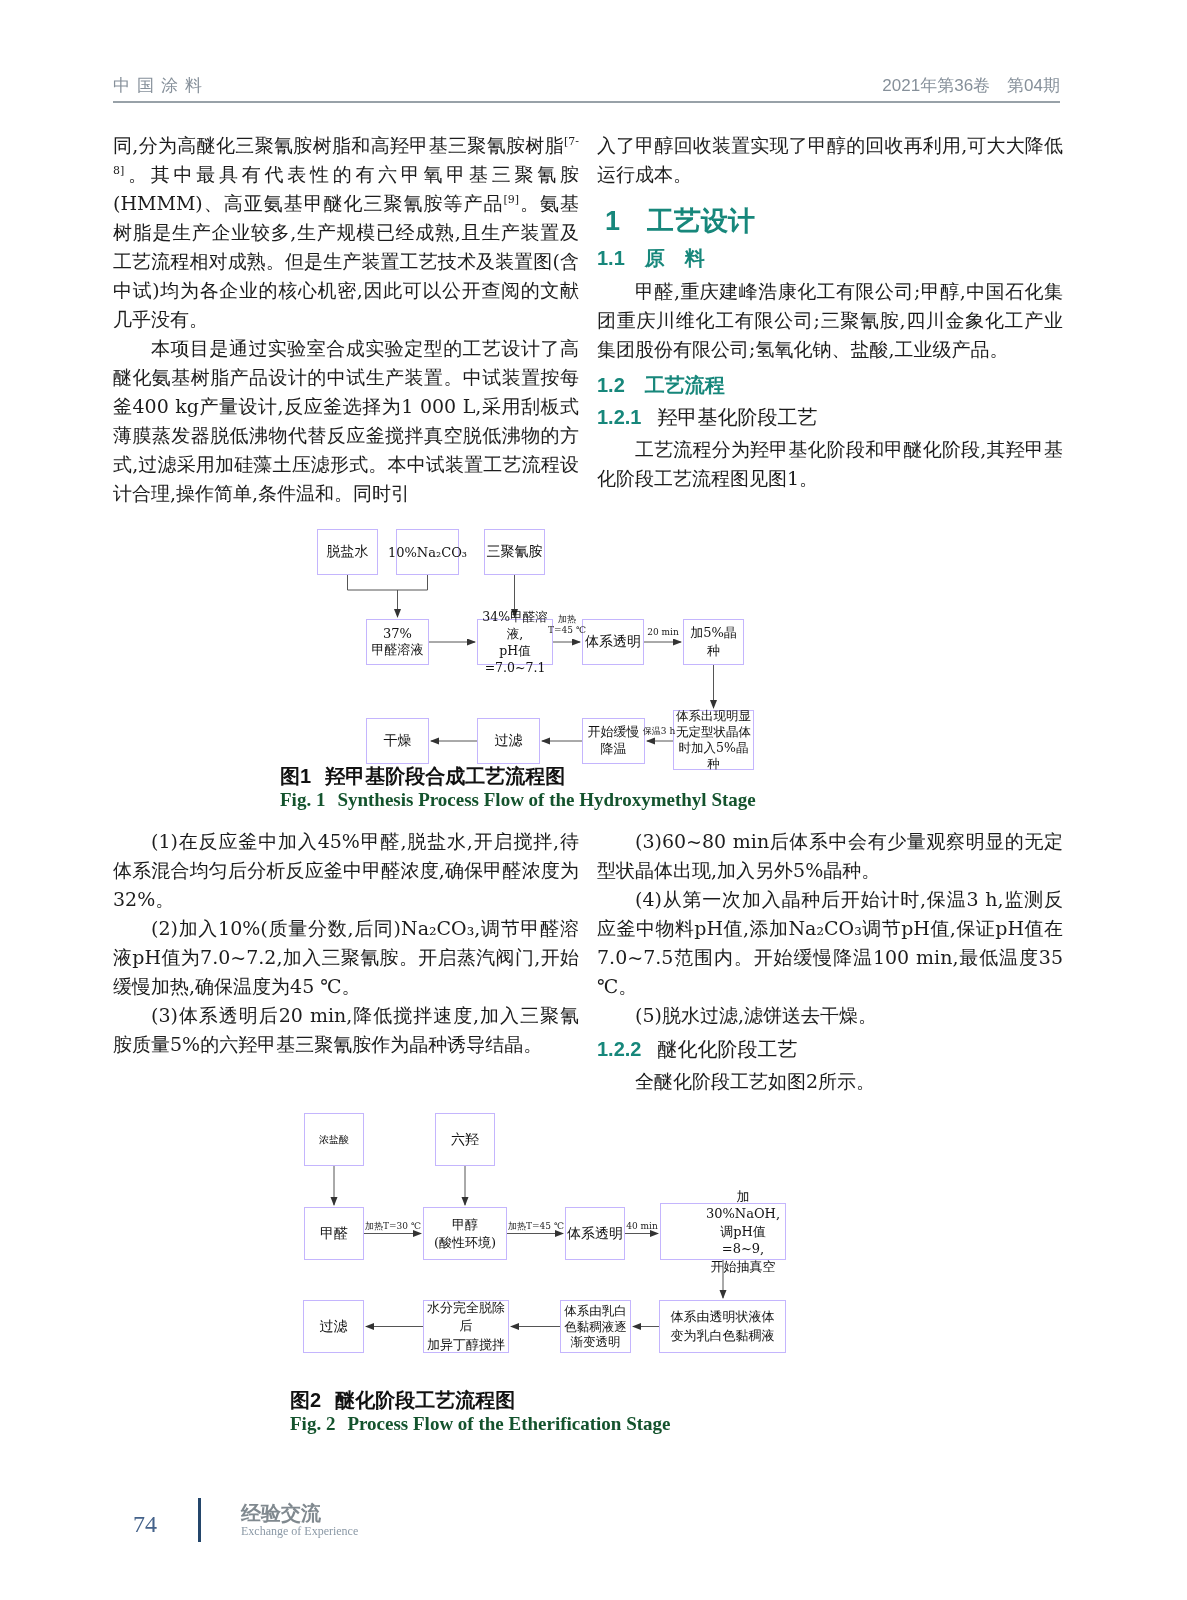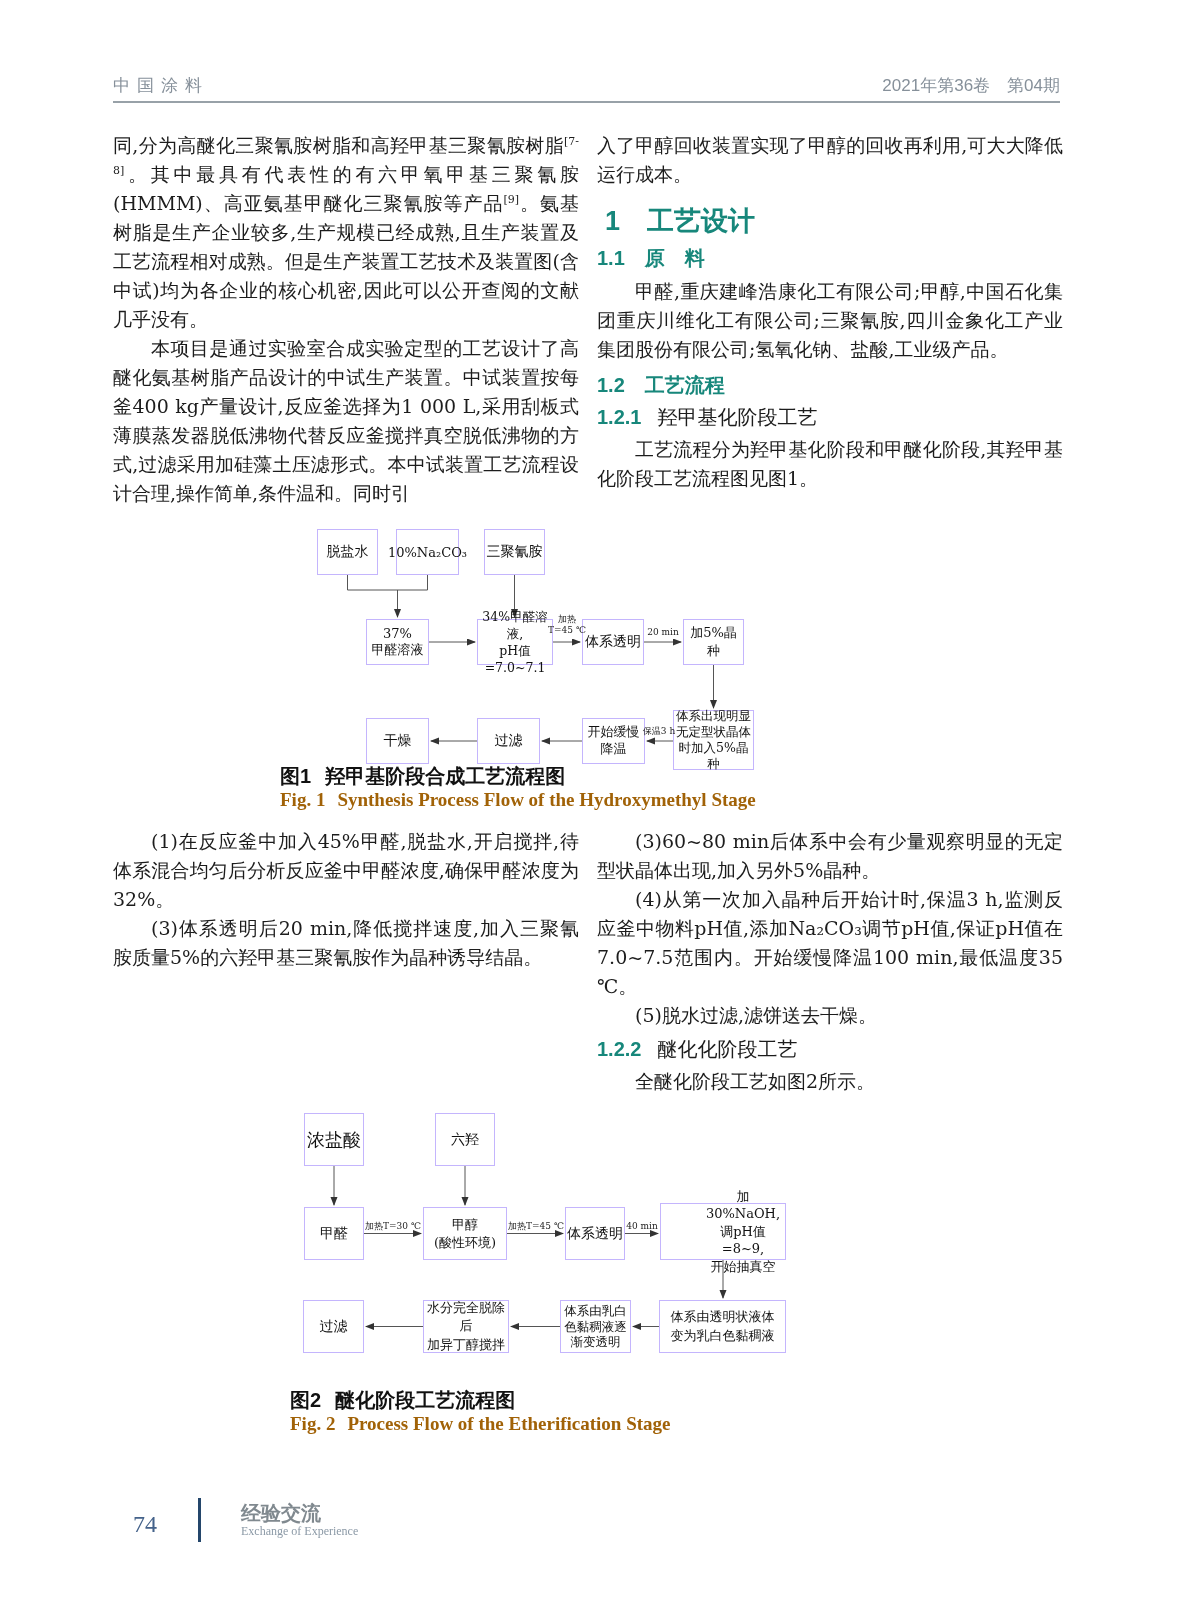--- a/index.html
+++ b/index.html
@@ -28,21 +28,21 @@
   .fig{position:absolute;}
   .fb{position:absolute;border:1px solid #c4b5fd;background:#fff;box-sizing:border-box;
       display:flex;align-items:center;justify-content:center;text-align:center;
       white-space:pre-line;color:#111;}
   .fsvg{position:absolute;left:0;top:0;}
   .flabel{position:absolute;font-size:9px;line-height:1.2;color:#222;text-align:center;
           white-space:pre-line;}
   .figcap{position:absolute;left:0;width:100%;text-align:left;}
   .capcn{font-family:"Liberation Sans",sans-serif;font-weight:bold;font-size:20px;color:#111;}
   .capcn .capno{margin-right:14px;}
-  .capen{font-family:"Liberation Serif",serif;font-weight:bold;font-size:19px;color:#a16207;}
+  .capen{font-family:"Liberation Serif",serif;font-weight:bold;font-size:19px;color:#14532d;}
   .capen .capno{margin-right:12px;}
   
   .ftr{position:absolute;left:133px;top:1498px;display:flex;align-items:center;gap:32px;}
   .pageno{font-family:"Liberation Serif",serif;font-size:24px;color:#44628a;margin-right:9px;
           align-self:flex-end;padding-bottom:4px;}
   .ftr-bar{width:3px;height:44px;background:#24466b;margin-right:8px;}
   .ftr-txt{display:flex;flex-direction:column;justify-content:center;}
   .ftr-cn{font-family:"Liberation Sans",sans-serif;font-weight:bold;font-size:20px;color:#80898f;line-height:22px;}
   .ftr-en{font-family:"Liberation Serif",serif;font-size:12px;color:#8b99a6;line-height:15px;}
 </style>
@@ -115,20 +115,21 @@
     <div class="figcap capcn" style="top:248px;">
       <span class="capno">图1</span><span>羟甲基阶段合成工艺流程图</span>
     </div>
     <div class="figcap capen" style="top:274px;">
       <span class="capno">Fig. 1</span><span>Synthesis Process Flow of the Hydroxymethyl Stage</span>
     </div>
   </div>
 
   <div class="col" style="left:113px;top:827px;">
     <p class="ind">(1)在反应釜中加入45%甲醛,脱盐水,开启搅拌,待体系混合均匀后分析反应釜中甲醛浓度,确保甲醛浓度为32%。</p>
+    <p class="ind">(2)加入10%(质量分数,后同)Na₂CO₃,调节甲醛溶液pH值为7.0~7.2,加入三聚氰胺。开启蒸汽阀门,开始缓慢加热,确保温度为45 ℃。</p>
     <p class="ind">(3)体系透明后20 min,降低搅拌速度,加入三聚氰胺质量5%的六羟甲基三聚氰胺作为晶种诱导结晶。</p>
   </div>
 
   <div class="col" style="left:597px;top:827px;">
     <p class="ind">(3)60~80 min后体系中会有少量观察明显的无定型状晶体出现,加入另外5%晶种。</p>
     <p class="ind">(4)从第一次加入晶种后开始计时,保温3 h,监测反应釜中物料pH值,添加Na₂CO₃调节pH值,保证pH值在7.0~7.5范围内。开始缓慢降温100 min,最低温度35 ℃。</p>
     <p class="ind">(5)脱水过滤,滤饼送去干燥。</p>
     <div class="h3row">
       <span class="h3num">1.2.2</span><span class="h3title">醚化化阶段工艺</span>
     </div>
@@ -145,21 +146,21 @@
       <line x1="44" y1="71" x2="44" y2="110" stroke="#555" stroke-width="1" marker-end="url(#ah2)"></line>
       <line x1="175" y1="71" x2="175" y2="110" stroke="#555" stroke-width="1" marker-end="url(#ah2)"></line>
       <line x1="74" y1="138.5" x2="131" y2="138.5" stroke="#555" stroke-width="1" marker-end="url(#ah2)"></line>
       <line x1="217" y1="138.5" x2="273" y2="138.5" stroke="#555" stroke-width="1" marker-end="url(#ah2)"></line>
       <line x1="335" y1="138.5" x2="368" y2="138.5" stroke="#555" stroke-width="1" marker-end="url(#ah2)"></line>
       <line x1="433" y1="165" x2="433" y2="203" stroke="#555" stroke-width="1" marker-end="url(#ah2)"></line>
       <line x1="369" y1="231.5" x2="343" y2="231.5" stroke="#555" stroke-width="1" marker-end="url(#ah2)"></line>
       <line x1="270" y1="231.5" x2="221" y2="231.5" stroke="#555" stroke-width="1" marker-end="url(#ah2)"></line>
       <line x1="133" y1="231.5" x2="76" y2="231.5" stroke="#555" stroke-width="1" marker-end="url(#ah2)"></line>
     </svg>
-    <div class="fb" style="left:14px;top:18px;width:60px;height:53px;font-size:18px;">浓盐酸</div>
+    <div class="fb" style="left:14px;top:18px;width:60px;height:53px;font-size:10px;">浓盐酸</div>
     <div class="fb" style="left:145px;top:18px;width:60px;height:53px;font-size:14px;">六羟</div>
     <div class="fb" style="left:14px;top:112px;width:60px;height:53px;font-size:14px;">甲醛</div>
     <div class="fb" style="left:133px;top:112px;width:84px;height:53px;font-size:13px;line-height:1.35;">甲醇
 (酸性环境)</div>
     <div class="fb" style="left:275px;top:112px;width:60px;height:53px;font-size:14px;">体系透明</div>
     <div class="fb" style="left:370px;top:108px;width:126px;height:57px;font-size:13px;line-height:1.35;padding-left:40px;">加30%NaOH,
 调pH值=8~9,
 开始抽真空</div>
     <div class="fb" style="left:369px;top:205px;width:127px;height:53px;font-size:13px;line-height:1.4;">体系由透明状液体
 变为乳白色黏稠液</div>

